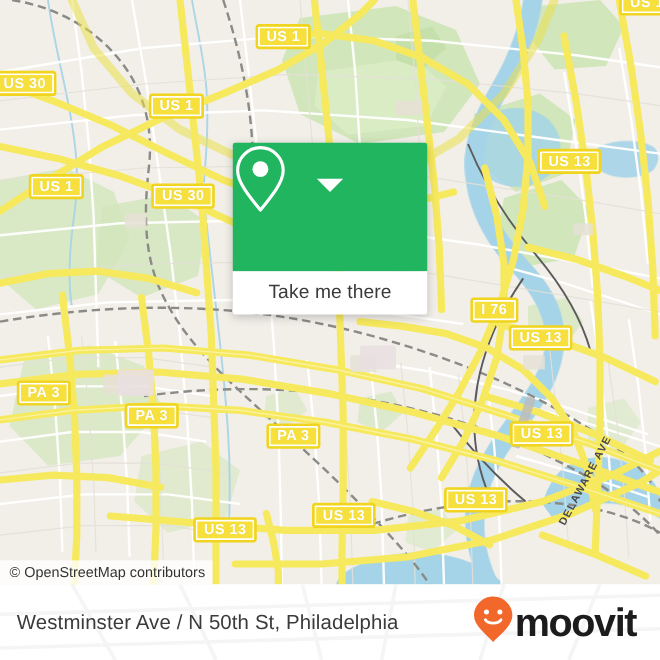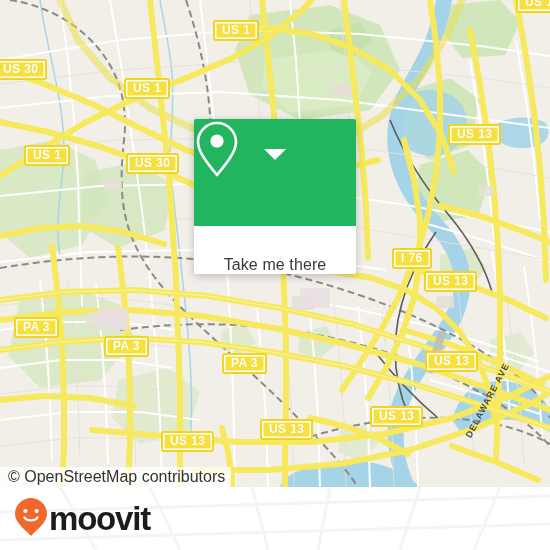--- a/index.html
+++ b/index.html
@@ -46,44 +46,44 @@
     letter-spacing:1px;
     white-space:nowrap;
     transform-origin:left center;
   }
 
   
   .attrib{
     position:absolute;left:0;bottom:0;
     background:rgba(255,255,255,.80);
     color:#333;
-    font-size:16px;
+    font-size:12px;
     line-height:20px;
     height:20px;
     padding:0 6px 0 8px;
     white-space:nowrap;
   }
 
   
   .card{
     position:absolute;left:194px;top:119px;
     width:162px;
     filter:drop-shadow(0 2px 4px rgba(0,0,0,.22));
   }
   .card-top{
     height:107px;
     background:#22b55f;
     border-radius:2px 2px 0 0;
     display:flex;align-items:center;justify-content:center;
   }
   .card-bottom{
-    height:48px;
+    height:36px;
     background:#ffffff;
     border-radius:0 0 2px 2px;
-    display:flex;align-items:flex-end;justify-content:center;
+    display:flex;align-items:center;justify-content:center;
   }
   .card-label{
     font-size:16px;color:#3a3a3a;letter-spacing:.1px;
   }
   .card-tail{
     position:absolute;left:50%;top:149px;
     margin-left:-11px;
     width:0;height:0;
     border-left:11px solid transparent;
     border-right:11px solid transparent;
@@ -340,20 +340,21 @@
         <path d="M150,487 L180,550"></path>
         <path d="M252,487 L268,550"></path>
         <path d="M330,487 L318,550"></path>
         <path d="M420,487 L400,550"></path>
         <path d="M500,487 L474,550"></path>
         <path d="M0,512 L550,496"></path>
         <path d="M0,540 L550,524"></path>
       </g>
     </svg>
     <div class="footer-inner">
+      <div class="place-name">Westminster Ave / N 50th St, Philadelphia</div>
       <div class="brand">
         <span>
           <svg width="34" height="40" viewBox="0 0 34 40" aria-hidden="true">
             <path d="M17 1 C8.2 1 1 8.2 1 17 C1 25.2 11 32.8 17 39 C23 32.8 33 25.2 33 17 C33 8.2 25.8 1 17 1 Z" fill="#f2682a"></path>
             <circle cx="11.4" cy="14" r="2.1" fill="#ffffff"></circle>
             <circle cx="22.6" cy="14" r="2.1" fill="#ffffff"></circle>
             <path d="M10.5 20.5 C12.6 24.2 21.4 24.2 23.5 20.5" stroke="#ffffff" stroke-width="2.3" fill="none" stroke-linecap="round"></path>
           </svg>
         </span>
         <span class="brand-word">moovit</span>

